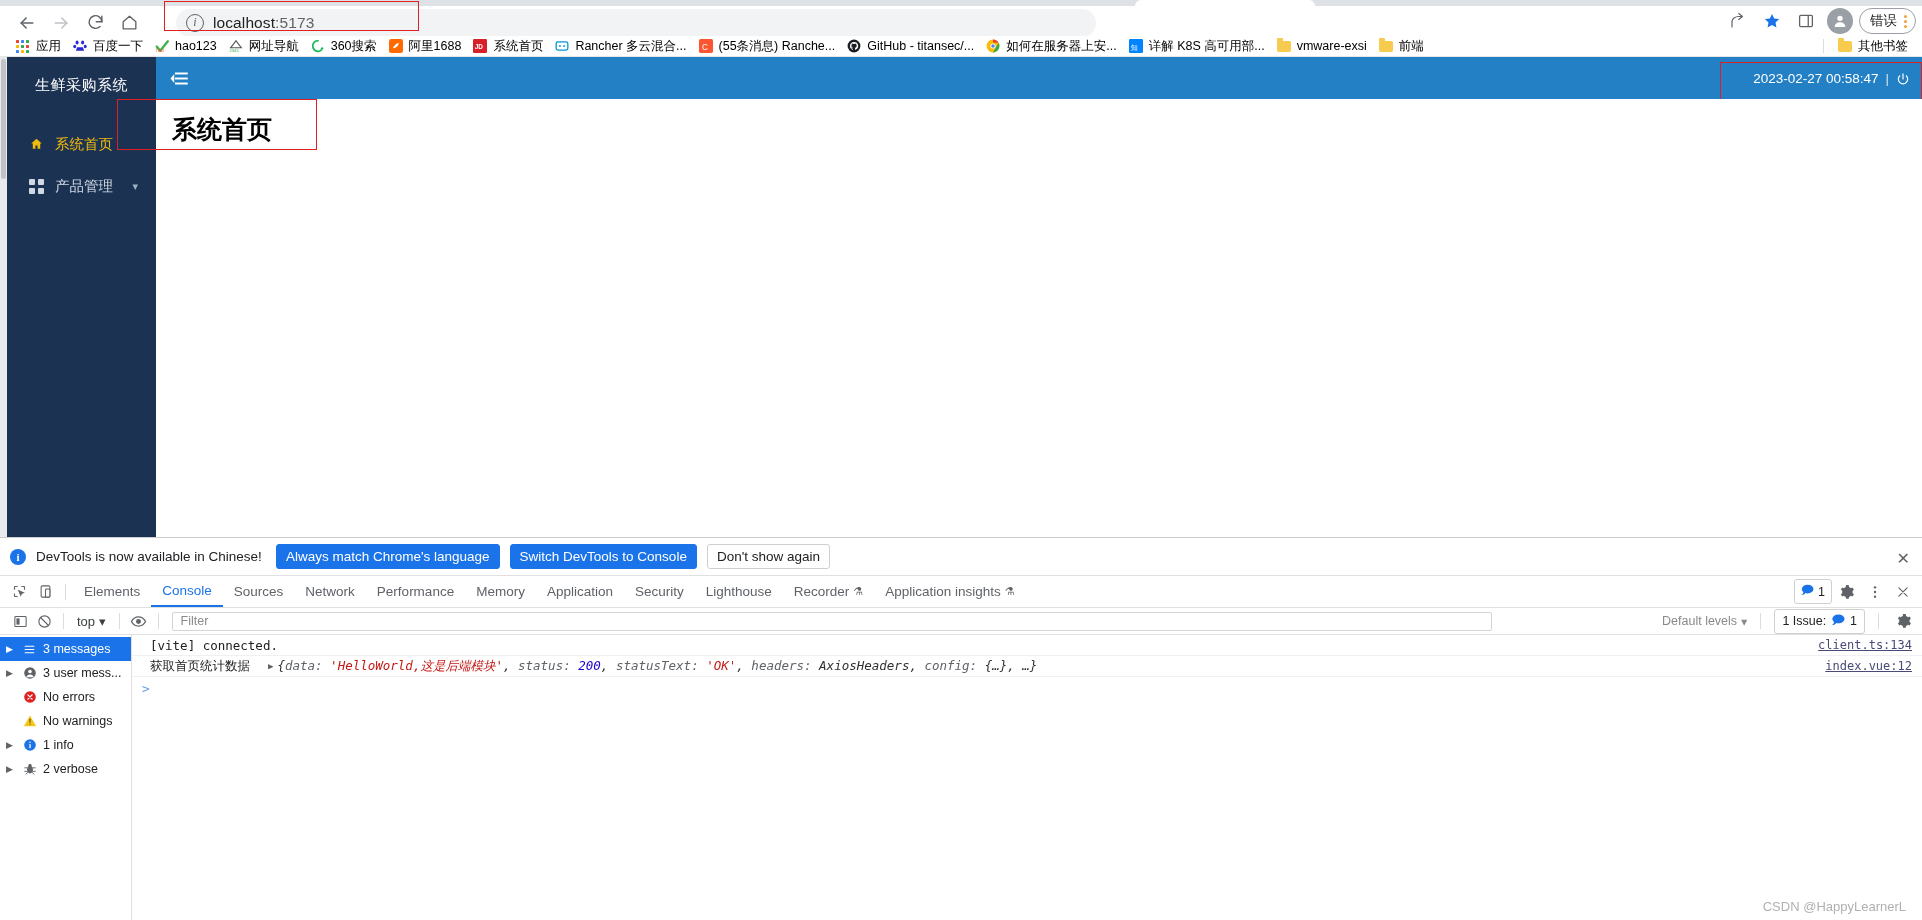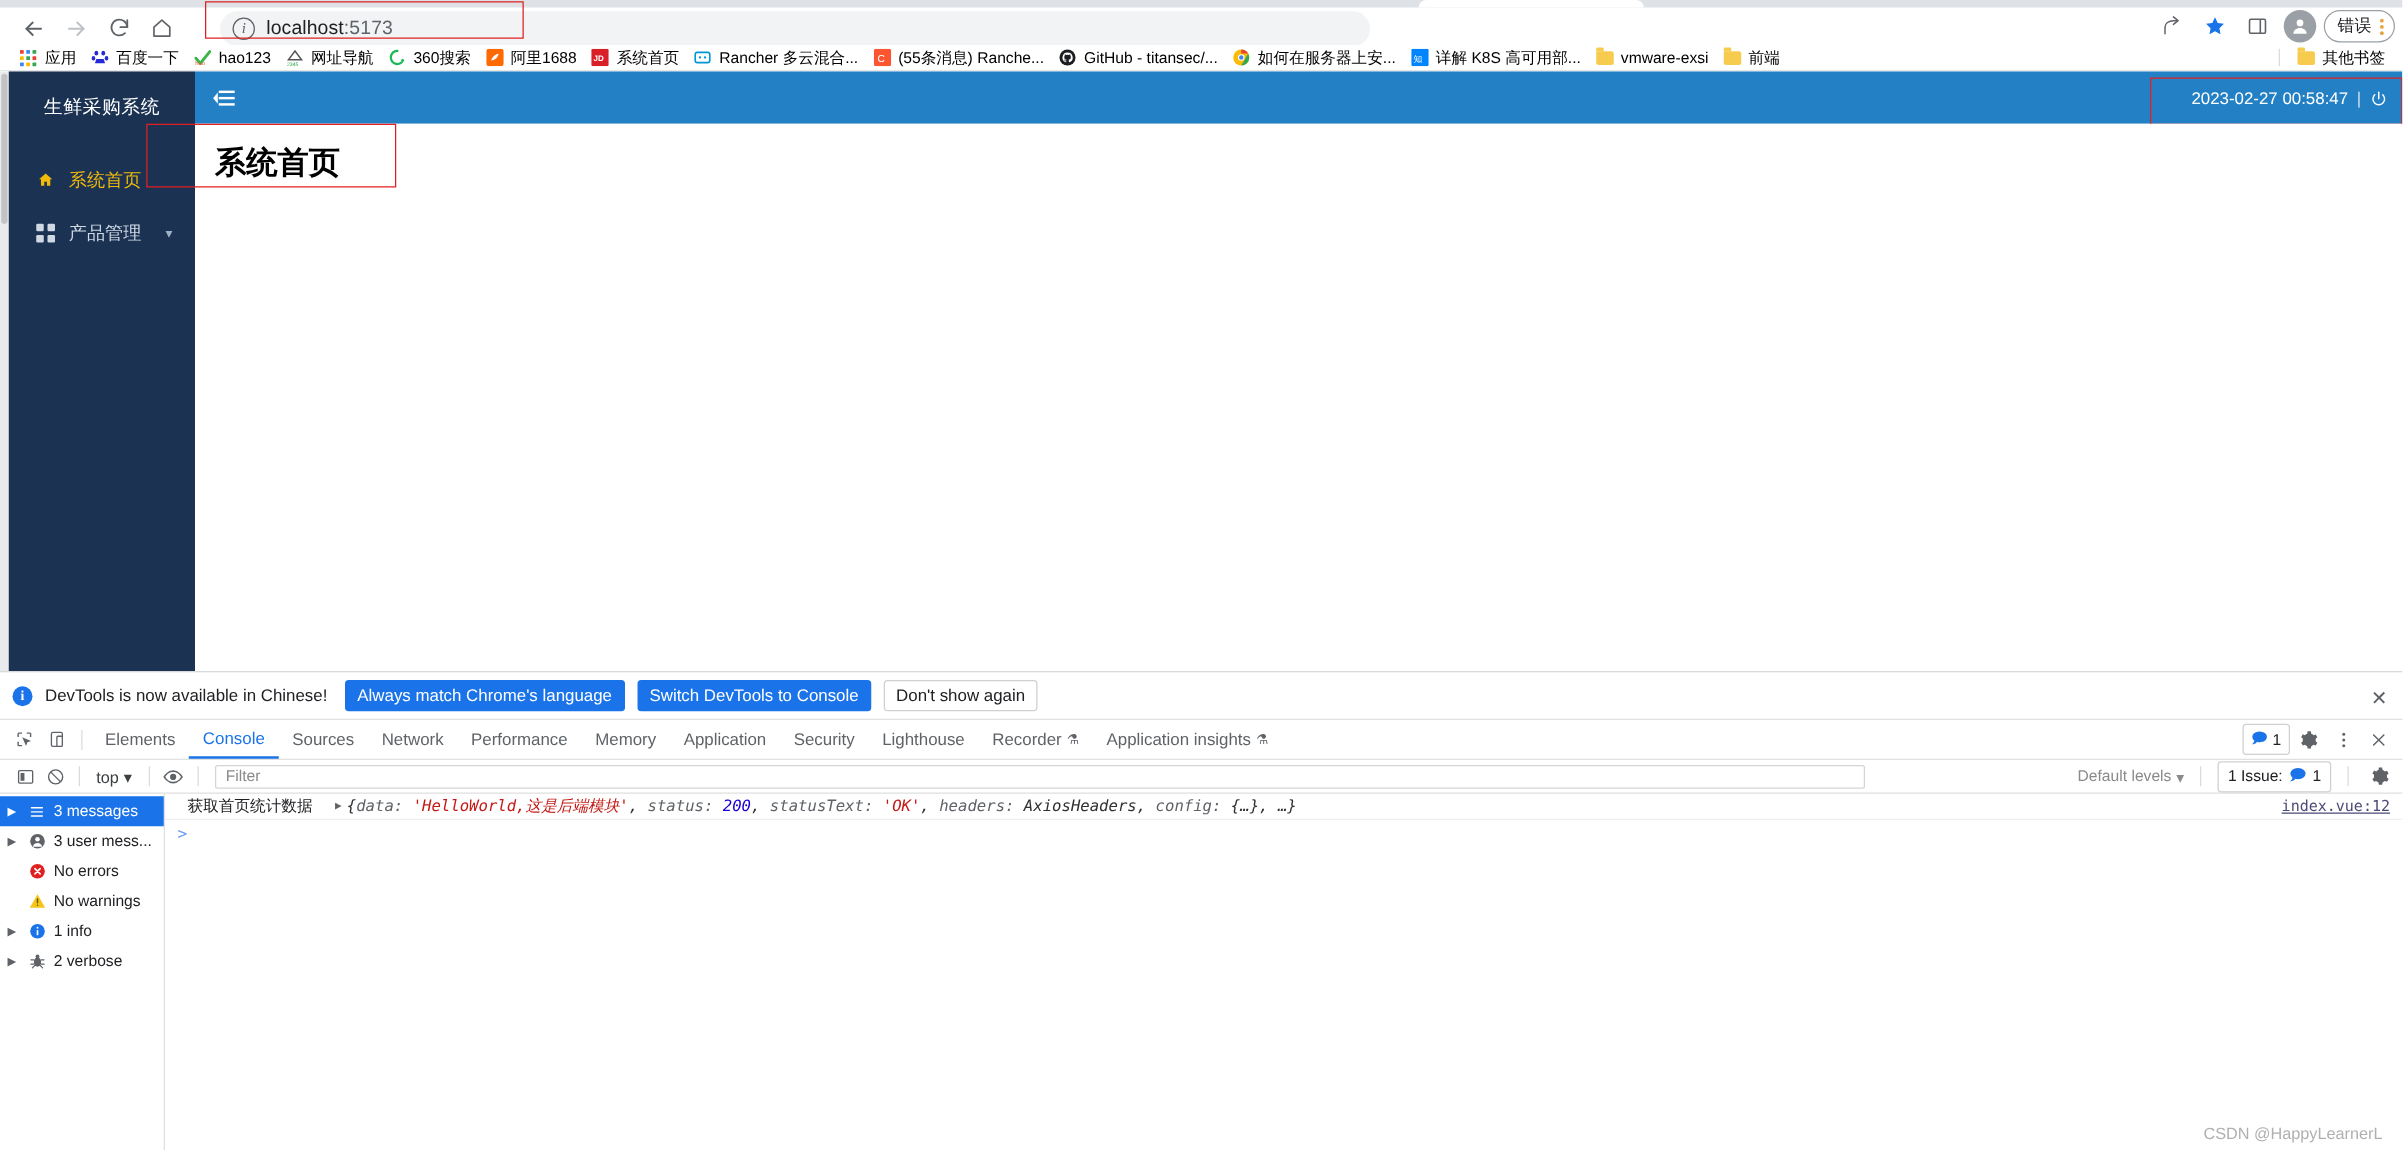--- a/index.html
+++ b/index.html
@@ -715,20 +715,24 @@
                 <circle cx="12" cy="5.5" r="2.6"></circle>
                 <path d="M3 10h4M17 10h4M3 16h4M17 16h4M5 21l3.5-3.5M19 21l-3.5-3.5" stroke="#5f6368" stroke-width="1.6" stroke-linecap="round"></path>
               </svg>
           </span>
           <span>2 verbose</span>
         </div>
       </div>
 
       <div class="dt-messages">
         <div class="msg-row">
+          <span class="msg-text">[vite] connected.</span>
+          <span class="msg-src">client.ts:134</span>
+        </div>
+        <div class="msg-row">
           <span class="msg-text">获取首页统计数据</span>
           <span class="obj-preview" style="margin-left:18px;">
             <span class="obj-tri">▶</span>
             <span id="obj-parts"><span class="s-plain">{</span><span class="s-key">data: </span><span class="s-str">'HelloWorld,这是后端模块'</span><span class="s-plain">, </span><span class="s-key">status: </span><span class="s-num">200</span><span class="s-plain">, </span><span class="s-key">statusText: </span><span class="s-str">'OK'</span><span class="s-plain">, </span><span class="s-key">headers: </span><span class="s-plain">AxiosHeaders</span><span class="s-plain">, </span><span class="s-key">config: </span><span class="s-plain">{…}</span><span class="s-plain">, …}</span></span>
           </span>
           <span class="msg-src">index.vue:12</span>
         </div>
         <div class="prompt-row">
           <span class="prompt-caret">&gt;</span>
         </div>

